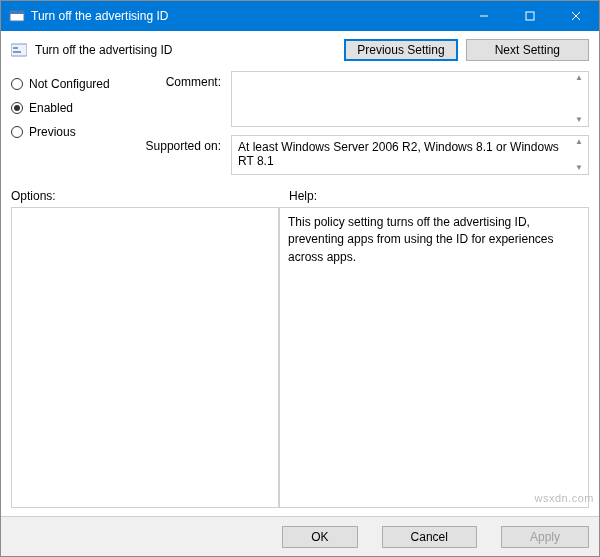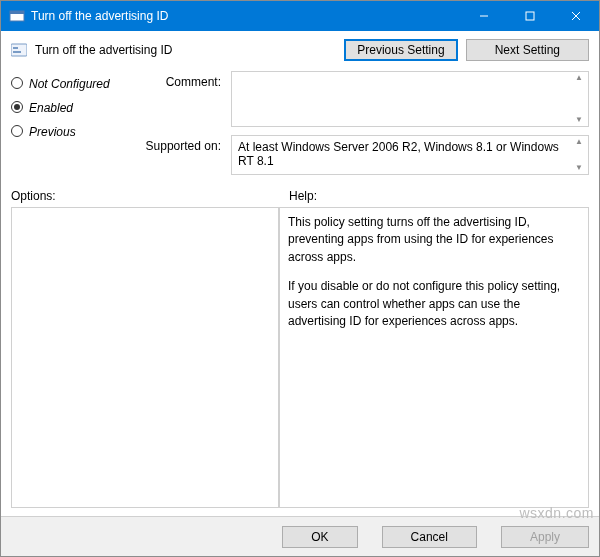--- a/index.html
+++ b/index.html
@@ -53,21 +53,21 @@
       border: 1px solid #adadad;
       padding: 3px 28px;
       font-size: 12px;
       font-family: inherit;
       cursor: default;
     }
     .btn.focus { border: 2px solid #0078d7; padding: 2px 11px; }
     .btn:disabled { color: #a0a0a0; }
     .config-row { display: flex; margin-bottom: 6px; }
     .radio-col { width: 130px; display: flex; flex-direction: column; gap: 10px; padding-top: 6px; }
-    .radio-item { display: flex; gap: 6px; font-style: italic; }
+    .radio-item { display: flex; align-items: center; gap: 6px; }
     .radio {
       width: 12px; height: 12px; border-radius: 50%;
       border: 1px solid #333; display: inline-flex; align-items: center; justify-content: center;
     }
     .radio.checked::after { content: ""; width: 6px; height: 6px; border-radius: 50%; background: #333; }
     .meta-col { flex: 1; display: flex; flex-direction: column; gap: 8px; }
     .meta-row { display: flex; align-items: flex-start; }
     .meta-label { width: 90px; text-align: right; padding-right: 10px; padding-top: 4px; }
     .meta-box {
       flex: 1; border: 1px solid #d0d0d0; background: #fff;
@@ -99,22 +99,22 @@
       border-top: 1px solid #d0d0d0;
       display: flex;
       align-items: center;
       justify-content: flex-end;
       padding: 0 10px;
       gap: 24px;
     }
     .footer .btn { min-width: 70px; }
     .watermark {
       position: absolute;
-      right: 6px; bottom: 36px;
-      font-size: 14px; color: #bdbdbd;
+      right: 6px; bottom: 53px;
+      font-size: 11px; color: #bdbdbd;
       letter-spacing: 0.5px;
     }
   </style>
 </head>
 <body>
 
 <div class="window">
   <div class="titlebar">
     <span class="titlebar-icon">
       <svg viewBox="0 0 16 16" width="16" height="16">
@@ -196,21 +196,20 @@
     <div class="panes-labels">
       <span class="lbl-left">Options:</span>
       <span>Help:</span>
     </div>
 
     <div class="panes">
       <div class="pane pane-left"></div>
       <div class="pane pane-right">
         <div class="help-text">
           <p>This policy setting turns off the advertising ID, preventing apps from using the ID for experiences across apps.</p>
-          <p>If you disable or do not configure this policy setting, users can control whether apps can use the advertising ID for experiences across apps.</p>
         </div>
       </div>
     </div>
   </div>
 
   <div class="footer">
     <button class="btn">OK</button>
     <button class="btn">Cancel</button>
     <button class="btn" disabled="">Apply</button>
   </div>

